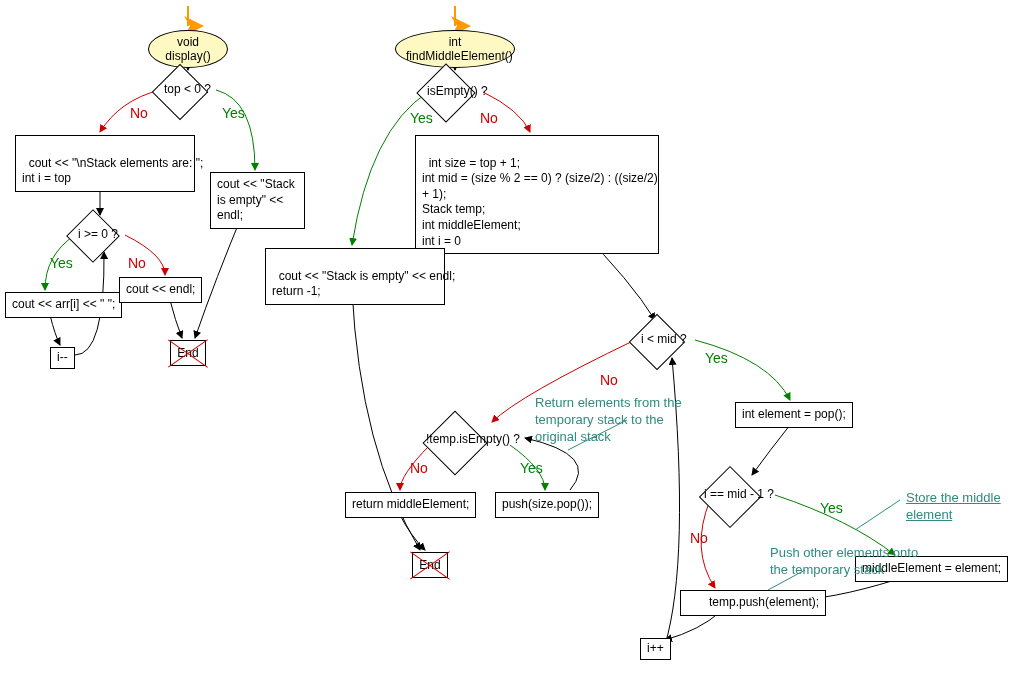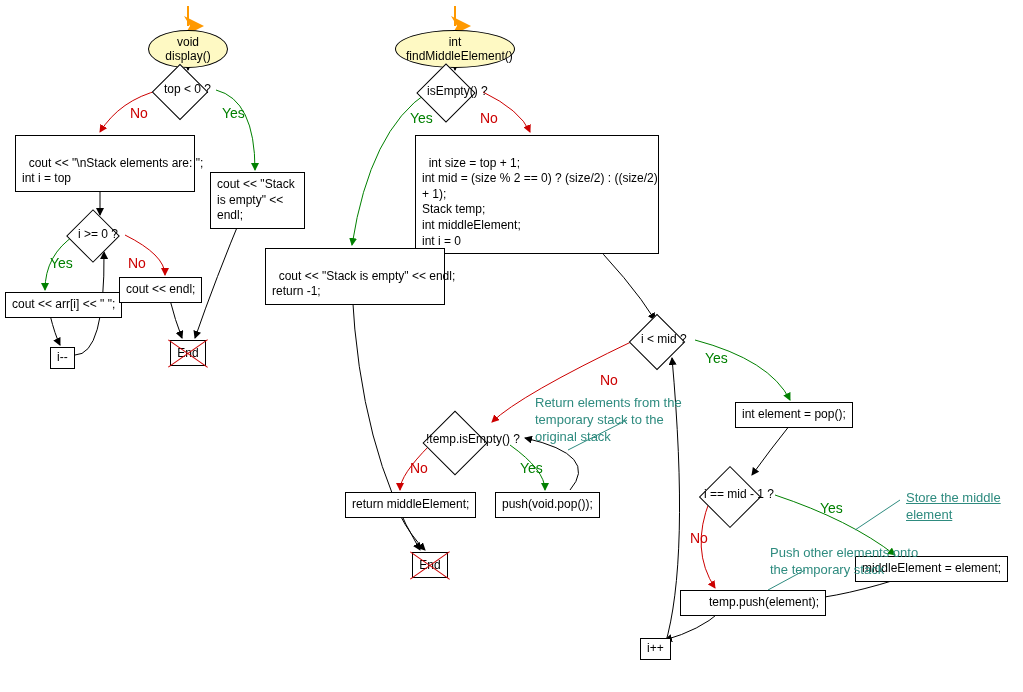--- a/index.html
+++ b/index.html
@@ -282,21 +282,21 @@
   <div class="diamond-label" style="left:-44px; top:-8px;">!temp.isEmpty() ?</div>
 </div>
 <div class="edge-label yes" style="left:520px; top:460px;">Yes</div>
 <div class="edge-label no" style="left:410px; top:460px;">No</div>
 
 <div class="box" style="left:345px; top:492px;">
   <span>return middleElement;</span>
 </div>
 
 <div class="box" style="left:495px; top:492px;">
-  <span>push(void.pop());</span>
+  <span>push(size.pop());</span>
 </div>
 
 <div class="end-box" style="left:412px; top:552px;">
   <span>End</span>
   <div class="x"></div>
 </div>
 
 <div class="comment" style="left:535px; top:395px; white-space:pre;">Return elements from the
 temporary stack to the
 original stack</div>

